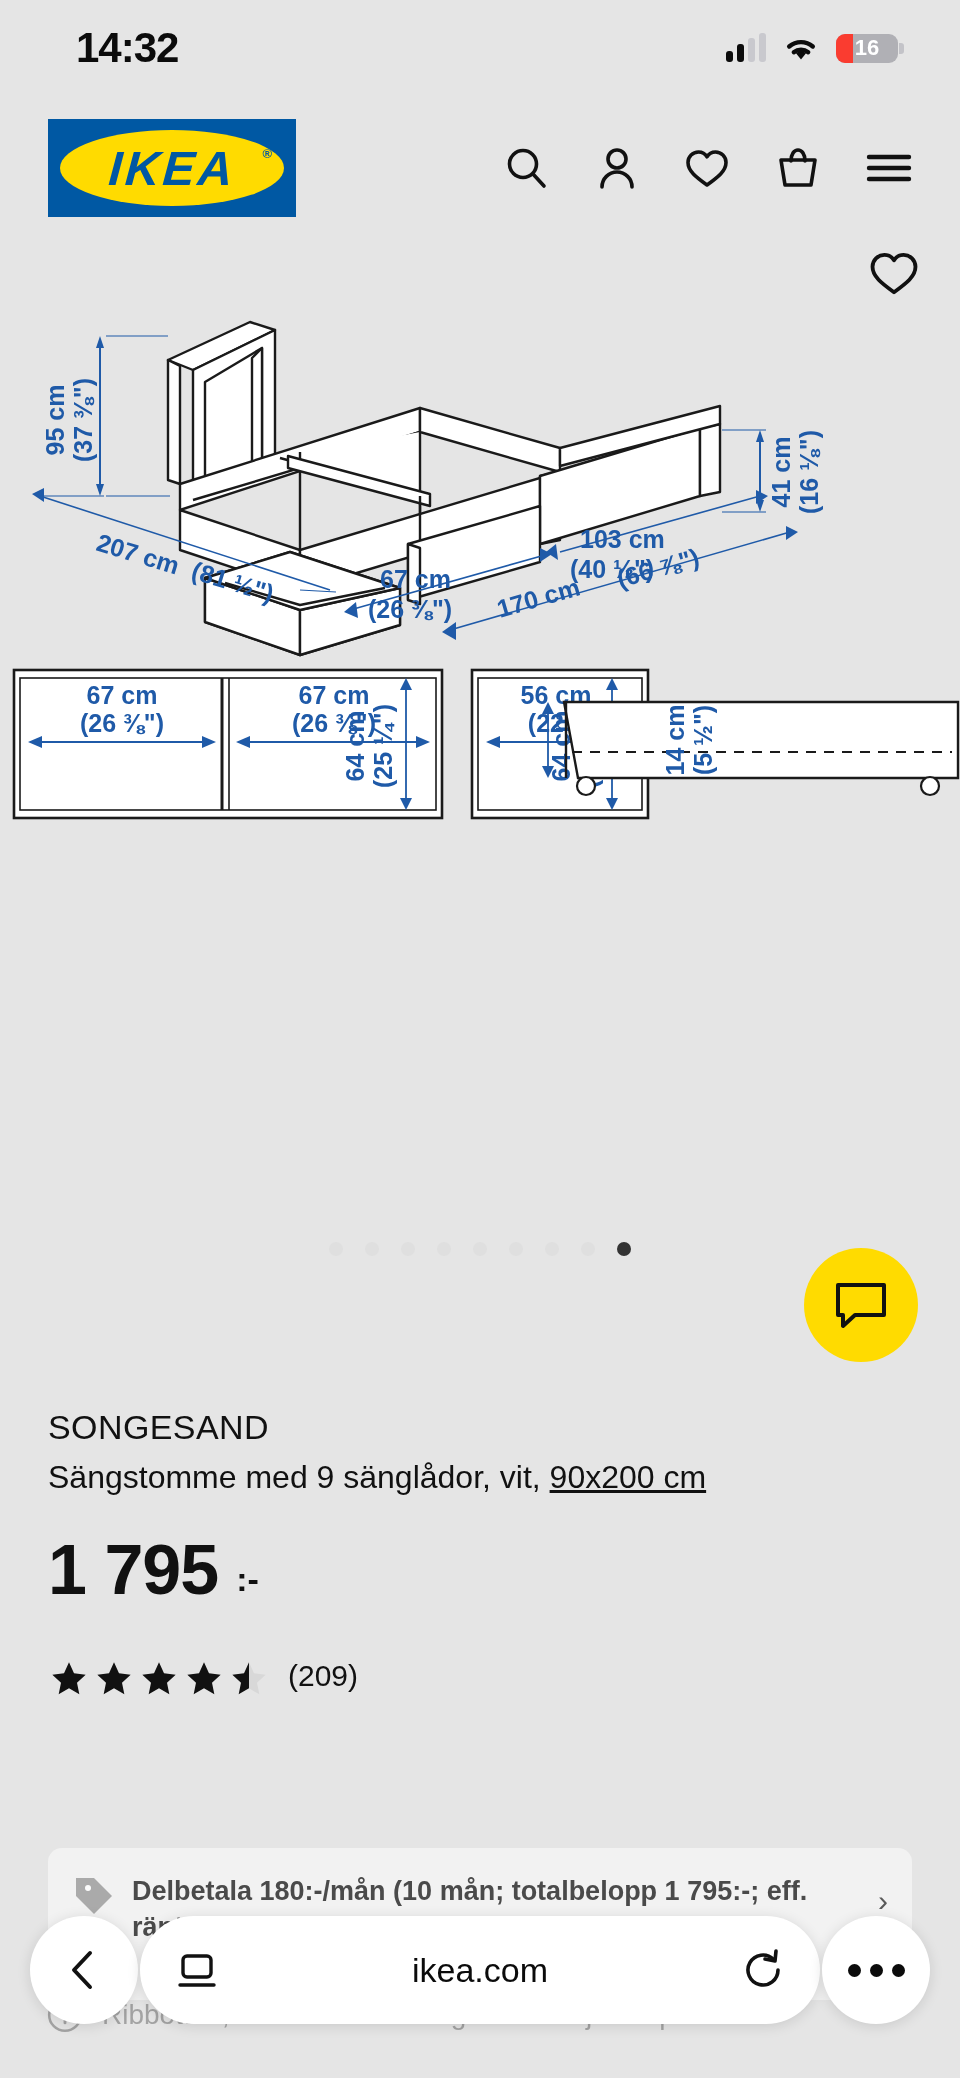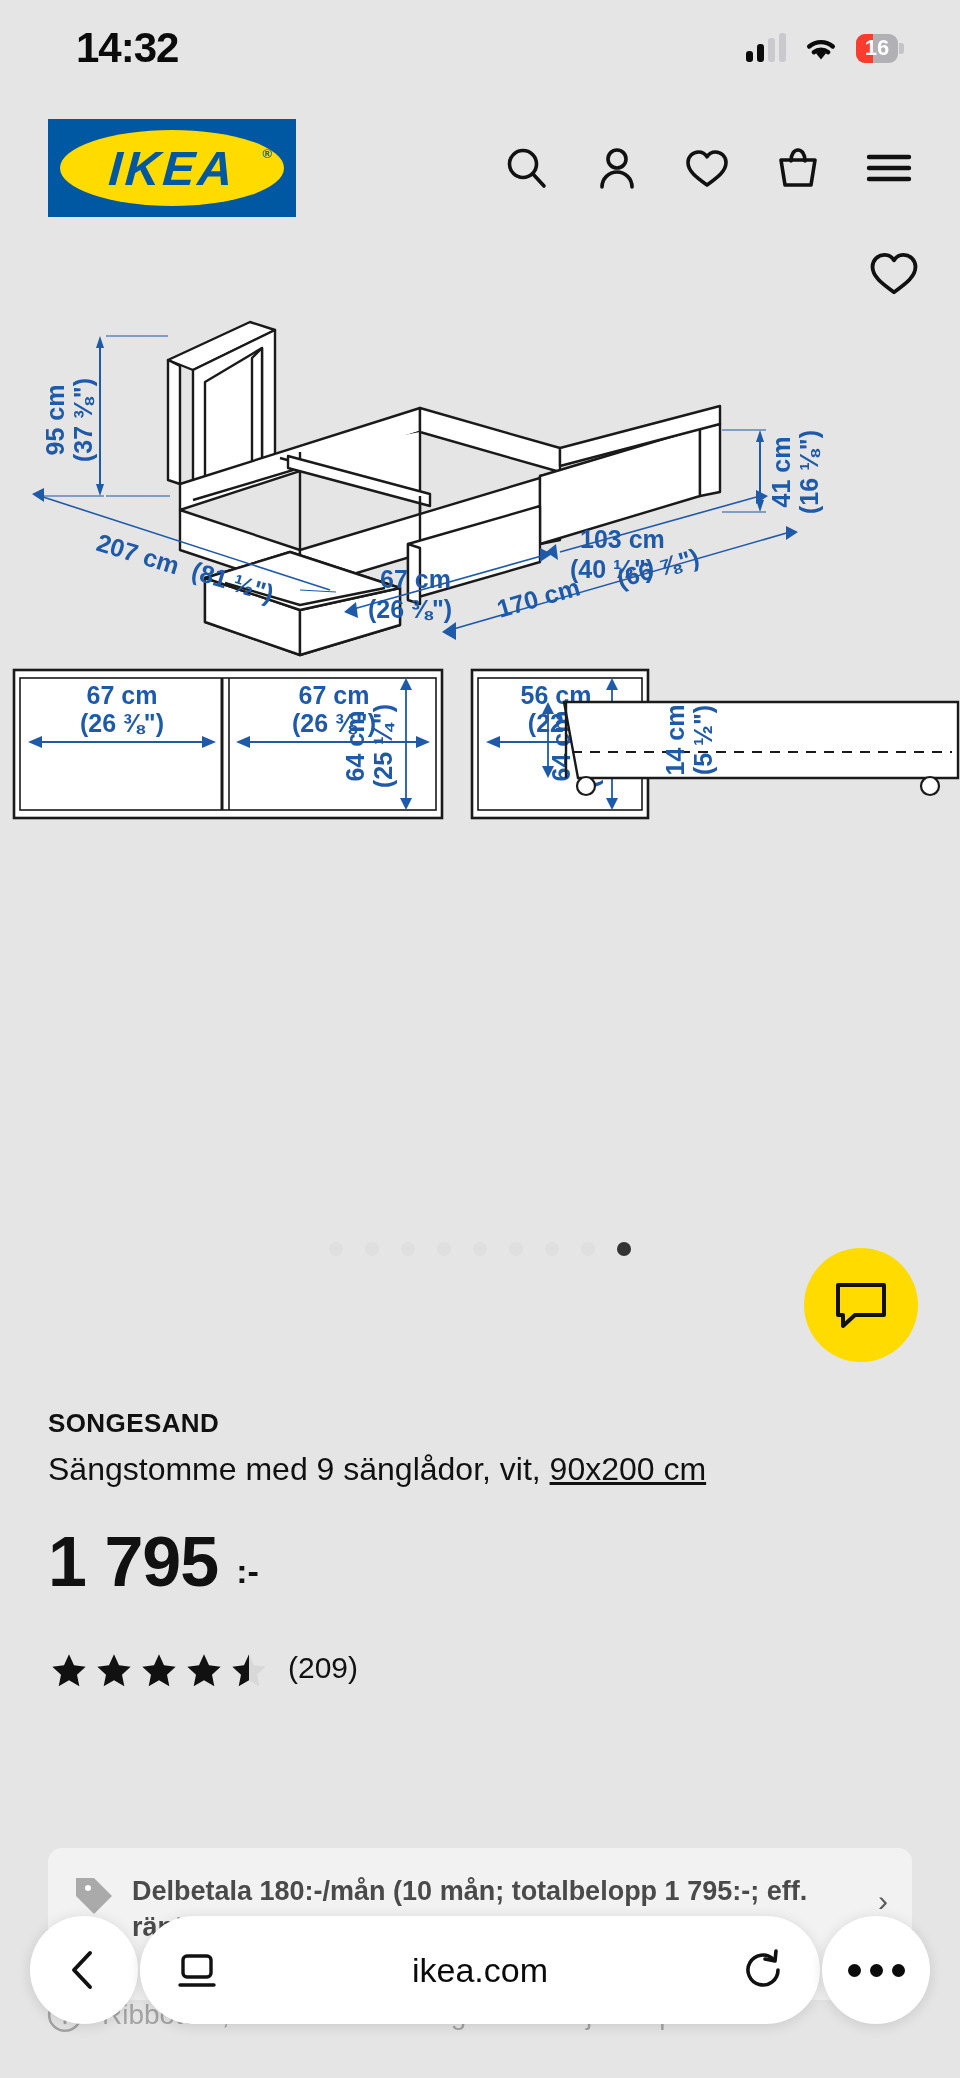--- a/index.html
+++ b/index.html
@@ -19,21 +19,21 @@
   }
   .clock { font-size: 42px; font-weight: 600; color: #0b0b0b; letter-spacing: -1px; }
   .status-right { display: flex; align-items: center; gap: 17px; }
   .sig { display: flex; align-items: flex-end; gap: 4px; height: 28px; }
   .sig i { display: block; width: 7px; border-radius: 3px; background: #0b0b0b; }
   .sig i:nth-child(1) { height: 11px; }
   .sig i:nth-child(2) { height: 18px; }
   .sig i:nth-child(3) { height: 24px; background: #c9c9ce; }
   .sig i:nth-child(4) { height: 29px; background: #c9c9ce; }
   .batt {
-    position: relative; width: 42px; height: 29px; border-radius: 9px;
+    position: relative; width: 62px; height: 29px; border-radius: 9px;
     background: #b0b0b5; display: flex; align-items: center; justify-content: center;
   }
   .batt::after {
     content: ""; position: absolute; right: -6px; top: 9px; width: 5px; height: 11px;
     border-radius: 0 3px 3px 0; background: #c3c3c8;
   }
   .batt .fill {
     position: absolute; left: 0; top: 0; bottom: 0; width: 17px;
     border-radius: 9px 0 0 9px; background: #fa3c30;
   }
@@ -71,21 +71,21 @@
   
   .dots {
     position: absolute; top: 1242px; left: 0; width: 960px;
     display: flex; align-items: center; justify-content: center; gap: 22px;
   }
   .dots span { width: 14px; height: 14px; border-radius: 50%; background: #dfdfdf; display: block; }
   .dots span.on { background: #333333; }
 
   
   .info { position: absolute; top: 1408px; left: 48px; width: 880px; }
-  .pname { font-size: 26px; font-weight: 700; color: #111; letter-spacing: 0.4px; }
+  .pname { font-size: 34px; font-weight: 400; color: #111; letter-spacing: 0.4px; }
   .pdesc { font-size: 32px; color: #111; margin-top: 10px; line-height: 1.25; }
   .pdesc a { color: #111; text-decoration: underline; margin-top: 13px; }
   .price { margin-top: 38px; display: flex; align-items: flex-end; gap: 16px; }
   .price .amt { font-size: 70px; font-weight: 700; color: #111; letter-spacing: -1px; line-height: 1; }
   .price .cur { font-size: 34px; font-weight: 700; color: #111; margin-left: 2px; padding-bottom: 6px; }
   .exvat { font-size: 25px; color: #484848; margin-top: 20px; }
   .rating { margin-top: 54px; display: flex; align-items: flex-start; gap: 18px; }
   .stars { display: flex; gap: 3px; }
   .count { font-size: 30px; color: #111; }
 

